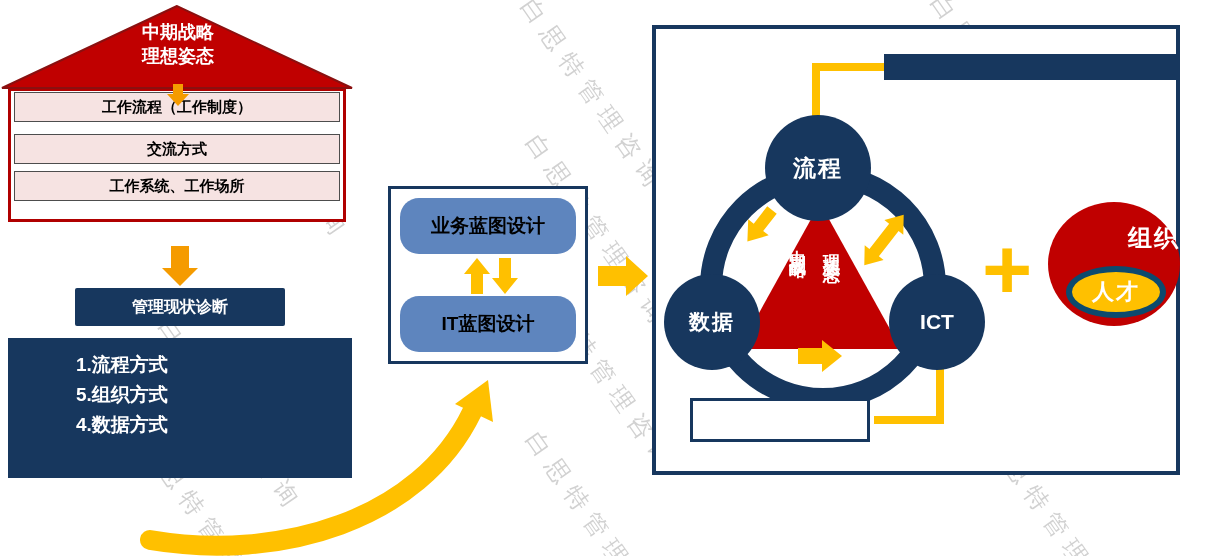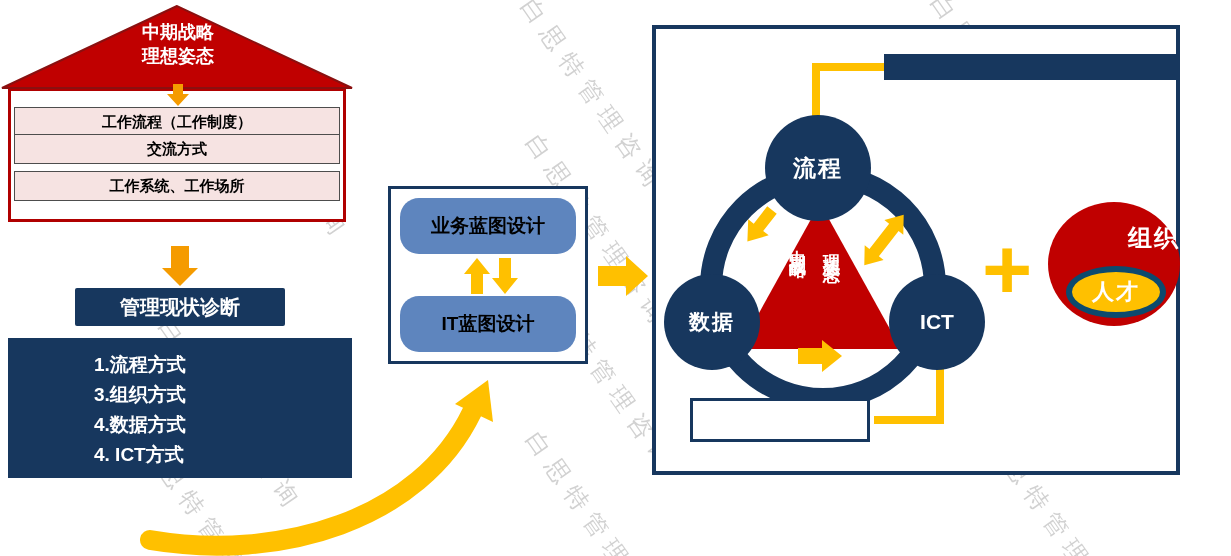--- a/index.html
+++ b/index.html
@@ -17,24 +17,24 @@
   
   .roof-text{position:absolute;left:68px;top:20px;width:220px;text-align:center;z-index:5;
              color:#fff;font-weight:bold;font-size:18px;line-height:24px;}
   .house-body{position:absolute;left:8px;top:88px;width:338px;height:134px;z-index:1;
               border:3px solid #B00000;background:#fff;box-sizing:border-box;}
   .house-bar{position:absolute;left:14px;width:326px;height:30px;z-index:1;background:#F6E3E2;
              border:1px solid #4d4d4d;box-sizing:border-box;color:#000;font-weight:bold;font-size:15px;
              display:flex;align-items:center;justify-content:center;}
   
   .diag-title{position:absolute;left:75px;top:288px;width:210px;height:38px;z-index:1;background:#17375E;
-              color:#fff;font-weight:bold;font-size:20px;display:flex;align-items:center;justify-content:center;
+              color:#fff;font-weight:bold;font-size:16px;display:flex;align-items:center;justify-content:center;
               border-radius:2px;}
   .diag-box{position:absolute;left:8px;top:338px;width:344px;height:140px;z-index:1;background:#17375E;
-            box-sizing:border-box;padding:12px 0 0 86px;}
+            box-sizing:border-box;padding:12px 0 0 68px;}
   .diag-item{color:#fff;font-weight:bold;font-size:19px;line-height:30px;}
   
   .blueprint{position:absolute;left:388px;top:186px;width:200px;height:178px;z-index:1;
              border:3px solid #17375E;background:#fff;box-sizing:border-box;}
   .bp-box{position:absolute;left:400px;width:176px;height:56px;z-index:1;background:#5E85BE;
           color:#000000;font-weight:bold;font-size:19px;display:flex;align-items:center;justify-content:center;border-radius:19px;}
   
   .panel{position:absolute;left:652px;top:25px;width:528px;height:450px;z-index:1;
          border:4px solid #17375E;background:#fff;box-sizing:border-box;}
   .topbar{position:absolute;left:884px;top:54px;width:292px;height:26px;z-index:3;background:#17375E;}
@@ -83,30 +83,29 @@
     <polygon points="820,203 739,349 901,349" fill="#C00000"></polygon>
     <polyline points="884,67 816,67 816,122" fill="none" stroke="#FFC000" stroke-width="8"></polyline>
     <polyline points="940,368 940,420 874,420" fill="none" stroke="#FFC000" stroke-width="8"></polyline>
   </svg>
 
   <div class="roof-text">
     <div>中期战略</div>
     <div>理想姿态</div>
   </div>
   <div class="house-body"></div>
-  <div class="house-bar" style="top:107px">工作流程（工作制度）</div>
+  <div class="house-bar" style="top:92px">工作流程（工作制度）</div>
   <div class="house-bar" style="top:134px">交流方式</div>
   <div class="house-bar" style="top:171px">工作系统、工作场所</div>
 
   <div class="diag-title">管理现状诊断</div>
   <div class="diag-box">
     <div class="diag-item">1.流程方式</div>
-    <div class="diag-item">3.组织方式</div>
+    <div class="diag-item">5.组织方式</div>
     <div class="diag-item">4.数据方式</div>
-    <div class="diag-item">4. ICT方式</div>
   </div>
 
   <div class="blueprint"></div>
   <div class="bp-box" style="top:198px">业务蓝图设计</div>
   <div class="bp-box" style="top:296px">IT蓝图设计</div>
 
   <div class="panel"></div>
   <div class="topbar"></div>
   <div class="bottombar"></div>
 

